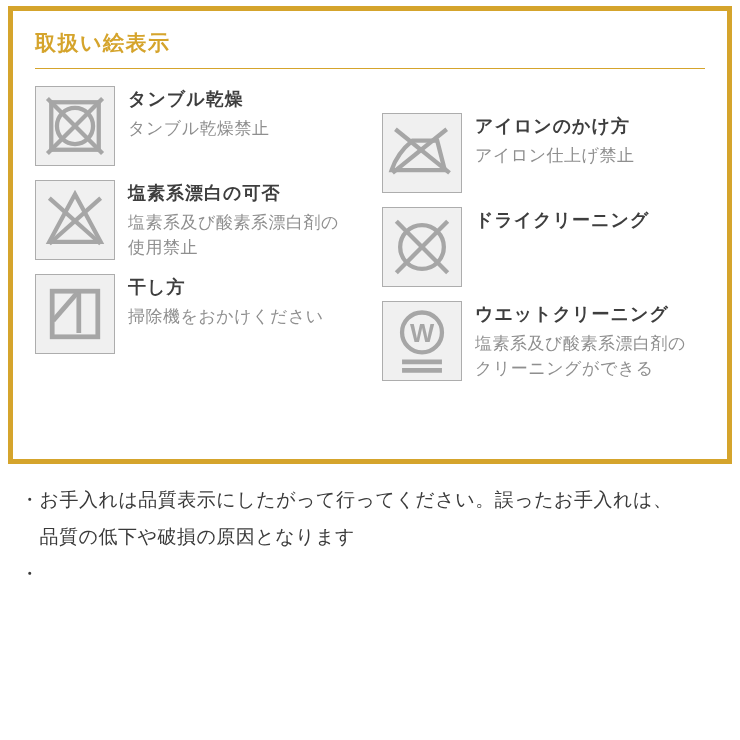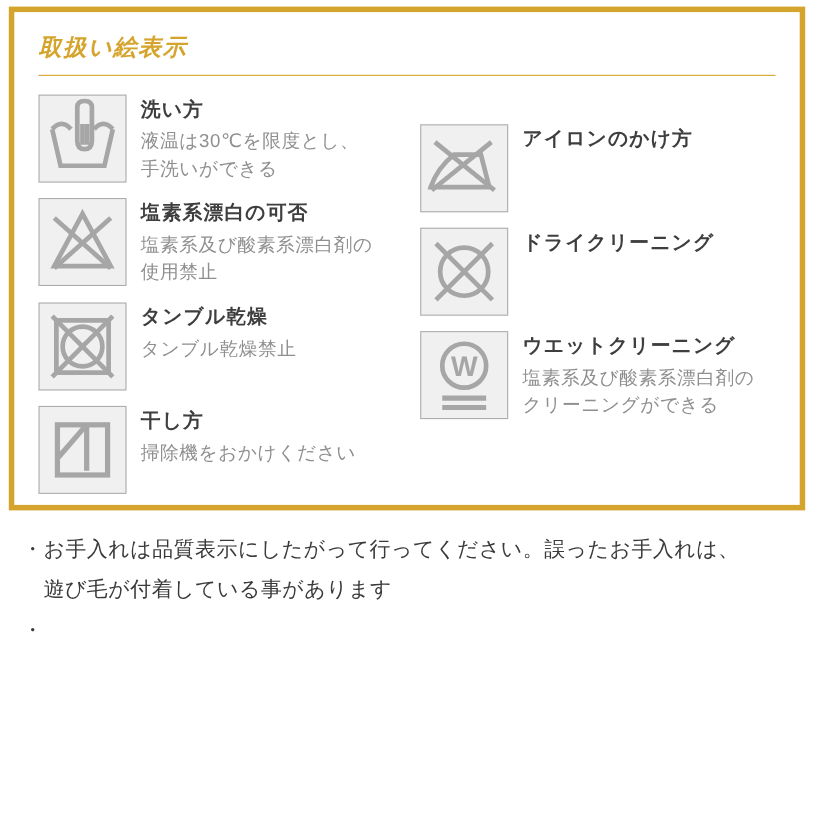--- a/index.html
+++ b/index.html
@@ -26,21 +26,20 @@
     padding: 18px 22px 0 22px;
   }
   .panel-title {
     margin: 0;
     font-size: 21px;
     font-weight: bold;
     color: #d5a42c;
     letter-spacing: 1.5px;
     padding-bottom: 11px;
     border-bottom: 1px solid #d5a42c;
-    font-style: italic;
   }
   .columns {
     display: flex;
     margin-top: 17px;
   }
   .col {
     width: 50%;
     display: flex;
     flex-direction: column;
     row-gap: 14px;
@@ -104,71 +103,54 @@
 </style>
 </head>
 <body>
 
 <div class="frame">
   <h1 class="panel-title">取扱い絵表示</h1>
 
   <div class="columns">
     <div class="col col-left">
 
-      <div class="item">
-        <div class="tile">
-          <svg viewBox="0 0 80 80">
-            <path class="sym" d="M11 31 L19 66 L61 66 L69 31"></path>
-            <path class="sym" d="M11 31 Q20 21 29 31"></path>
-            <path class="sym" d="M51 31 Q60 21 69 31"></path>
-            <path class="sym" d="M35 10 Q35 4 42 4 Q49 4 49 10 L49 42 Q49 50 42 50 Q35 50 35 42 Z"></path>
-            <line class="sym" x1="40" y1="26" x2="40" y2="46" stroke-width="2.5"></line>
-            <line class="sym" x1="44.5" y1="26" x2="44.5" y2="46" stroke-width="2.5"></line>
-          </svg>
-        </div>
-        <div class="txt">
-          <div class="item-title">洗い方</div>
-          <div class="item-desc">液温は30℃を限度とし、
-手洗いができる</div>
-        </div>
-      </div>
-
-      <div class="item">
-        <div class="tile">
-          <svg viewBox="0 0 80 80">
-            <path class="sym" d="M40 13 L13 63 L67 63 Z"></path>
-            <line class="sym" x1="13" y1="17" x2="67" y2="65"></line>
-            <line class="sym" x1="67" y1="17" x2="13" y2="65"></line>
-          </svg>
-        </div>
-        <div class="txt">
-          <div class="item-title">塩素系漂白の可否</div>
-          <div class="item-desc">塩素系及び酸素系漂白剤の
-使用禁止</div>
-        </div>
-      </div>
 
       <div class="item">
         <div class="tile">
           <svg viewBox="0 0 80 80">
             <rect class="sym" x="15" y="15" width="50" height="50"></rect>
             <circle class="sym" cx="40" cy="40" r="19"></circle>
             <line class="sym" x1="11" y1="11" x2="69" y2="69"></line>
             <line class="sym" x1="69" y1="11" x2="11" y2="69"></line>
           </svg>
         </div>
         <div class="txt">
           <div class="item-title">タンブル乾燥</div>
           <div class="item-desc">タンブル乾燥禁止</div>
         </div>
       </div>
 
       <div class="item">
         <div class="tile">
           <svg viewBox="0 0 80 80">
+            <path class="sym" d="M40 13 L13 63 L67 63 Z"></path>
+            <line class="sym" x1="13" y1="17" x2="67" y2="65"></line>
+            <line class="sym" x1="67" y1="17" x2="13" y2="65"></line>
+          </svg>
+        </div>
+        <div class="txt">
+          <div class="item-title">塩素系漂白の可否</div>
+          <div class="item-desc">塩素系及び酸素系漂白剤の
+使用禁止</div>
+        </div>
+      </div>
+
+      <div class="item">
+        <div class="tile">
+          <svg viewBox="0 0 80 80">
             <rect class="sym-thick" x="16" y="16" width="48" height="48"></rect>
             <line class="sym-thick" x1="44" y1="17" x2="44" y2="60"></line>
             <line class="sym-thick" x1="17" y1="47" x2="43" y2="17"></line>
           </svg>
         </div>
         <div class="txt">
           <div class="item-title">干し方</div>
           <div class="item-desc">掃除機をおかけください</div>
         </div>
       </div>
@@ -180,20 +162,21 @@
       <div class="item">
         <div class="tile">
           <svg viewBox="0 0 80 80">
             <path class="sym" d="M8 58 L64 58 L56 27 L30 27 Q14 40 8 58 Z"></path>
             <line class="sym" x1="12" y1="15" x2="69" y2="61"></line>
             <line class="sym" x1="66" y1="15" x2="9" y2="61"></line>
           </svg>
         </div>
         <div class="txt">
           <div class="item-title">アイロンのかけ方</div>
+          <div class="item-desc">アイロン仕上げ禁止</div>
         </div>
       </div>
 
       <div class="item">
         <div class="tile">
           <svg viewBox="0 0 80 80">
             <circle class="sym" cx="40" cy="40" r="23"></circle>
             <line class="sym" x1="13" y1="13" x2="67" y2="67"></line>
             <line class="sym" x1="67" y1="13" x2="13" y2="67"></line>
           </svg>
@@ -220,18 +203,18 @@
       </div>
 
     </div>
   </div>
 </div>
 
 <div class="notes">
   <div class="note">
     <span class="note-bullet">・</span>
     <span class="note-text">お手入れは品質表示にしたがって行ってください。誤ったお手入れは、
-遊び毛が付着している事があります</span>
+品質の低下や破損の原因となります</span>
   </div>
   <div class="note">
     <span class="note-bullet">・</span>
   </div>
 </div>
 
 </body></html>

